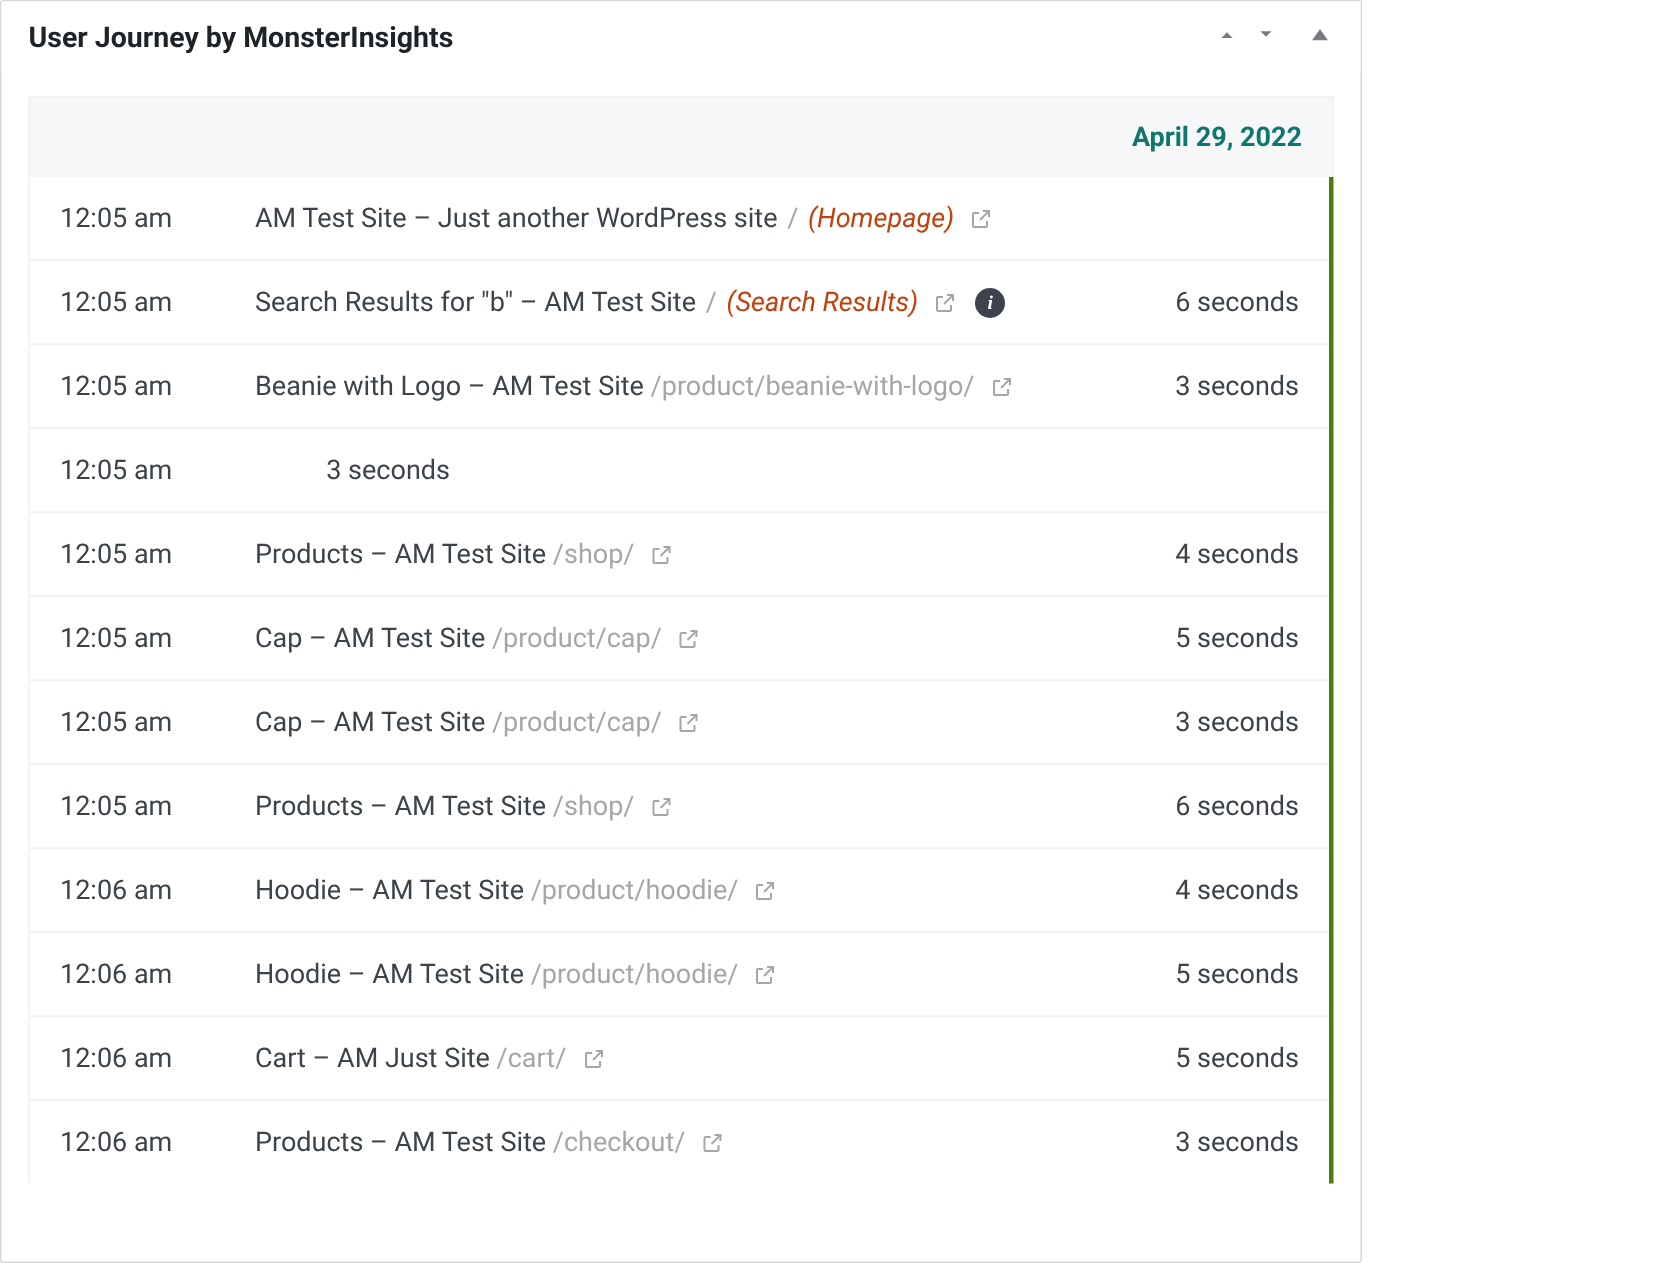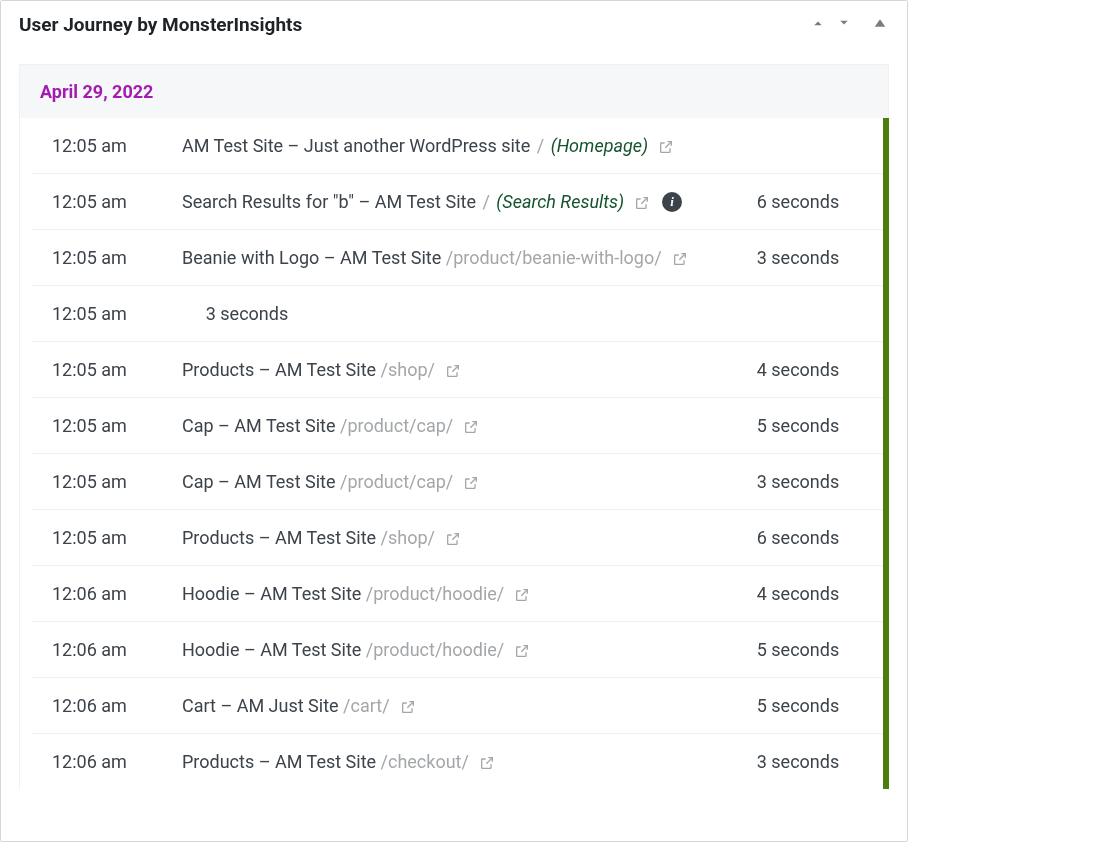--- a/index.html
+++ b/index.html
@@ -46,28 +46,28 @@
     .content {
       flex: 1;
       padding: 16px 18px 0 18px;
       overflow: hidden;
     }
     .date-header {
       background: #f6f7f8;
       padding: 16px 20px;
       font-size: 18px;
       font-weight: 700;
-      color: #a21caf;
+      color: #0f766e;
       border: 1px solid #f0f0f1;
       border-bottom: none;
+      text-align: right;
     }
     .journey-list {
       border-left: 1px solid #f0f0f1;
-      border-right: 6px solid #4d7c0f;
-      padding-left: 12px;
+      border-right: 3px solid #4d7c0f;
     }
     .journey-row {
       display: flex;
       align-items: center;
       padding: 17px 20px;
       border-bottom: 1px solid #f0f0f1;
       background: #fff;
       font-size: 18px;
     }
     .journey-row:last-child {
@@ -87,21 +87,21 @@
       min-width: 0;
     }
     .page-title {
       color: #3c434a;
       text-align: right;
     }
     .page-path {
       color: #a3a7aa;
     }
     .page-path-italic {
-      color: #14532d;
+      color: #c2410c;
       font-style: italic;
     }
     .slash-sep {
       color: #a3a7aa;
       margin: 0 2px;
     }
     .ext-icon {
       width: 16px;
       height: 16px;
       flex-shrink: 0;
@@ -128,21 +128,21 @@
       font-family: Georgia, serif;
       font-weight: bold;
       font-style: italic;
       font-size: 13px;
       cursor: pointer;
       margin-left: 6px;
     }
     .duration-col {
       width: 130px;
       flex-shrink: 0;
-      text-align: center;
+      text-align: right;
       color: #3c434a;
     }
   </style>
 </head>
 <body>
 
 <div class="panel">
   <div class="panel-header">
     <div class="panel-title">User Journey by MonsterInsights</div>
     <div class="header-icons">

